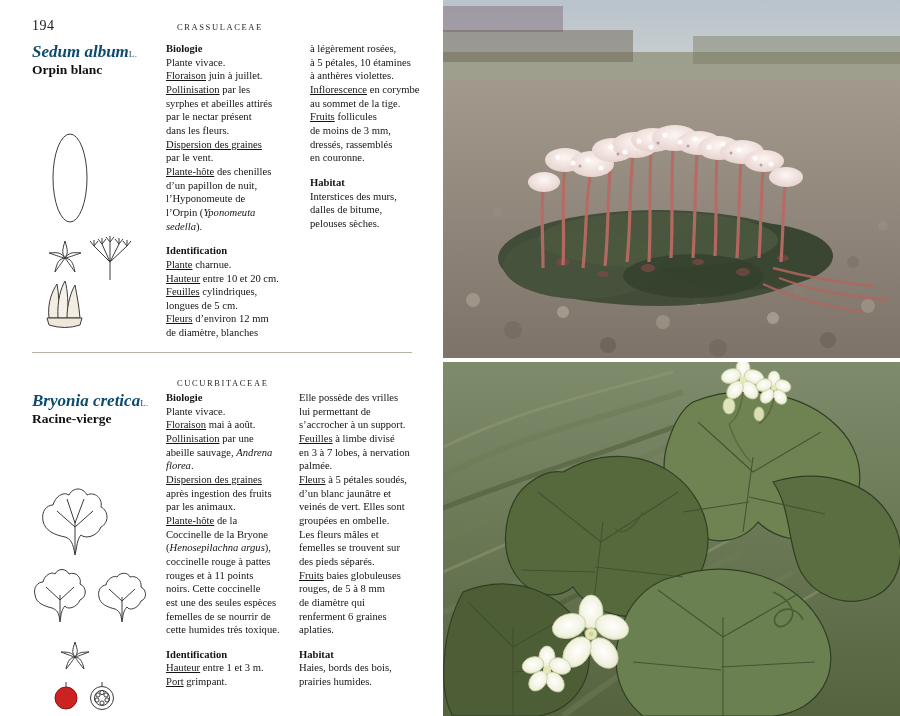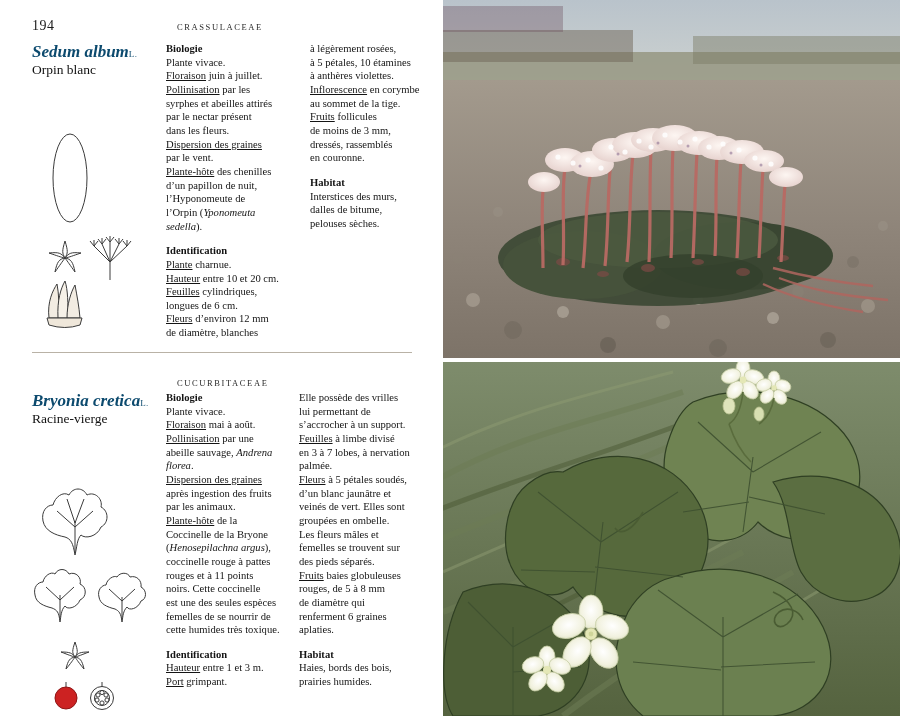--- a/index.html
+++ b/index.html
@@ -72,21 +72,21 @@
   .sci-name .auth {
     font-size: 9px;
     font-style: normal;
     font-weight: normal;
     letter-spacing: .4px;
   }
   .common-name {
     position: absolute;
     left: 32px;
     font-size: 13.5px;
-    font-weight: normal;
+    font-weight: bold;
     color: #111;
   }
 
   .rule {
     position: absolute;
     left: 32px;
     width: 380px;
     height: 1px;
     background: #b9b2a6;
   }
@@ -177,21 +177,21 @@
       <p><span class="u">Plante-hôte</span> des chenilles</p>
       <p>d’un papillon de nuit,</p>
       <p>l’Hyponomeute de</p>
       <p>l’Orpin (<span class="it">Yponomeuta</span></p>
       <p><span class="it">sedella</span>).</p>
       <div class="gap"></div>
       <p class="lbl">Identification</p>
       <p><span class="u">Plante</span> charnue.</p>
       <p><span class="u">Hauteur</span> entre 10 et 20 cm.</p>
       <p><span class="u">Feuilles</span> cylindriques,</p>
-      <p>longues de 6 cm.</p>
+      <p>longues de 5 cm.</p>
       <p><span class="u">Fleurs</span> d’environ 12 mm</p>
       <p>de diamètre, blanches</p>
     </div>
 
     <div class="col" style="left:290px; top:42px; width:120px;margin-left:20px;">
       <p>à légèrement rosées,</p>
       <p>à 5 pétales, 10 étamines</p>
       <p>à anthères violettes.</p>
       <p><span class="u">Inflorescence</span> en corymbe</p>
       <p>au sommet de la tige.</p>

